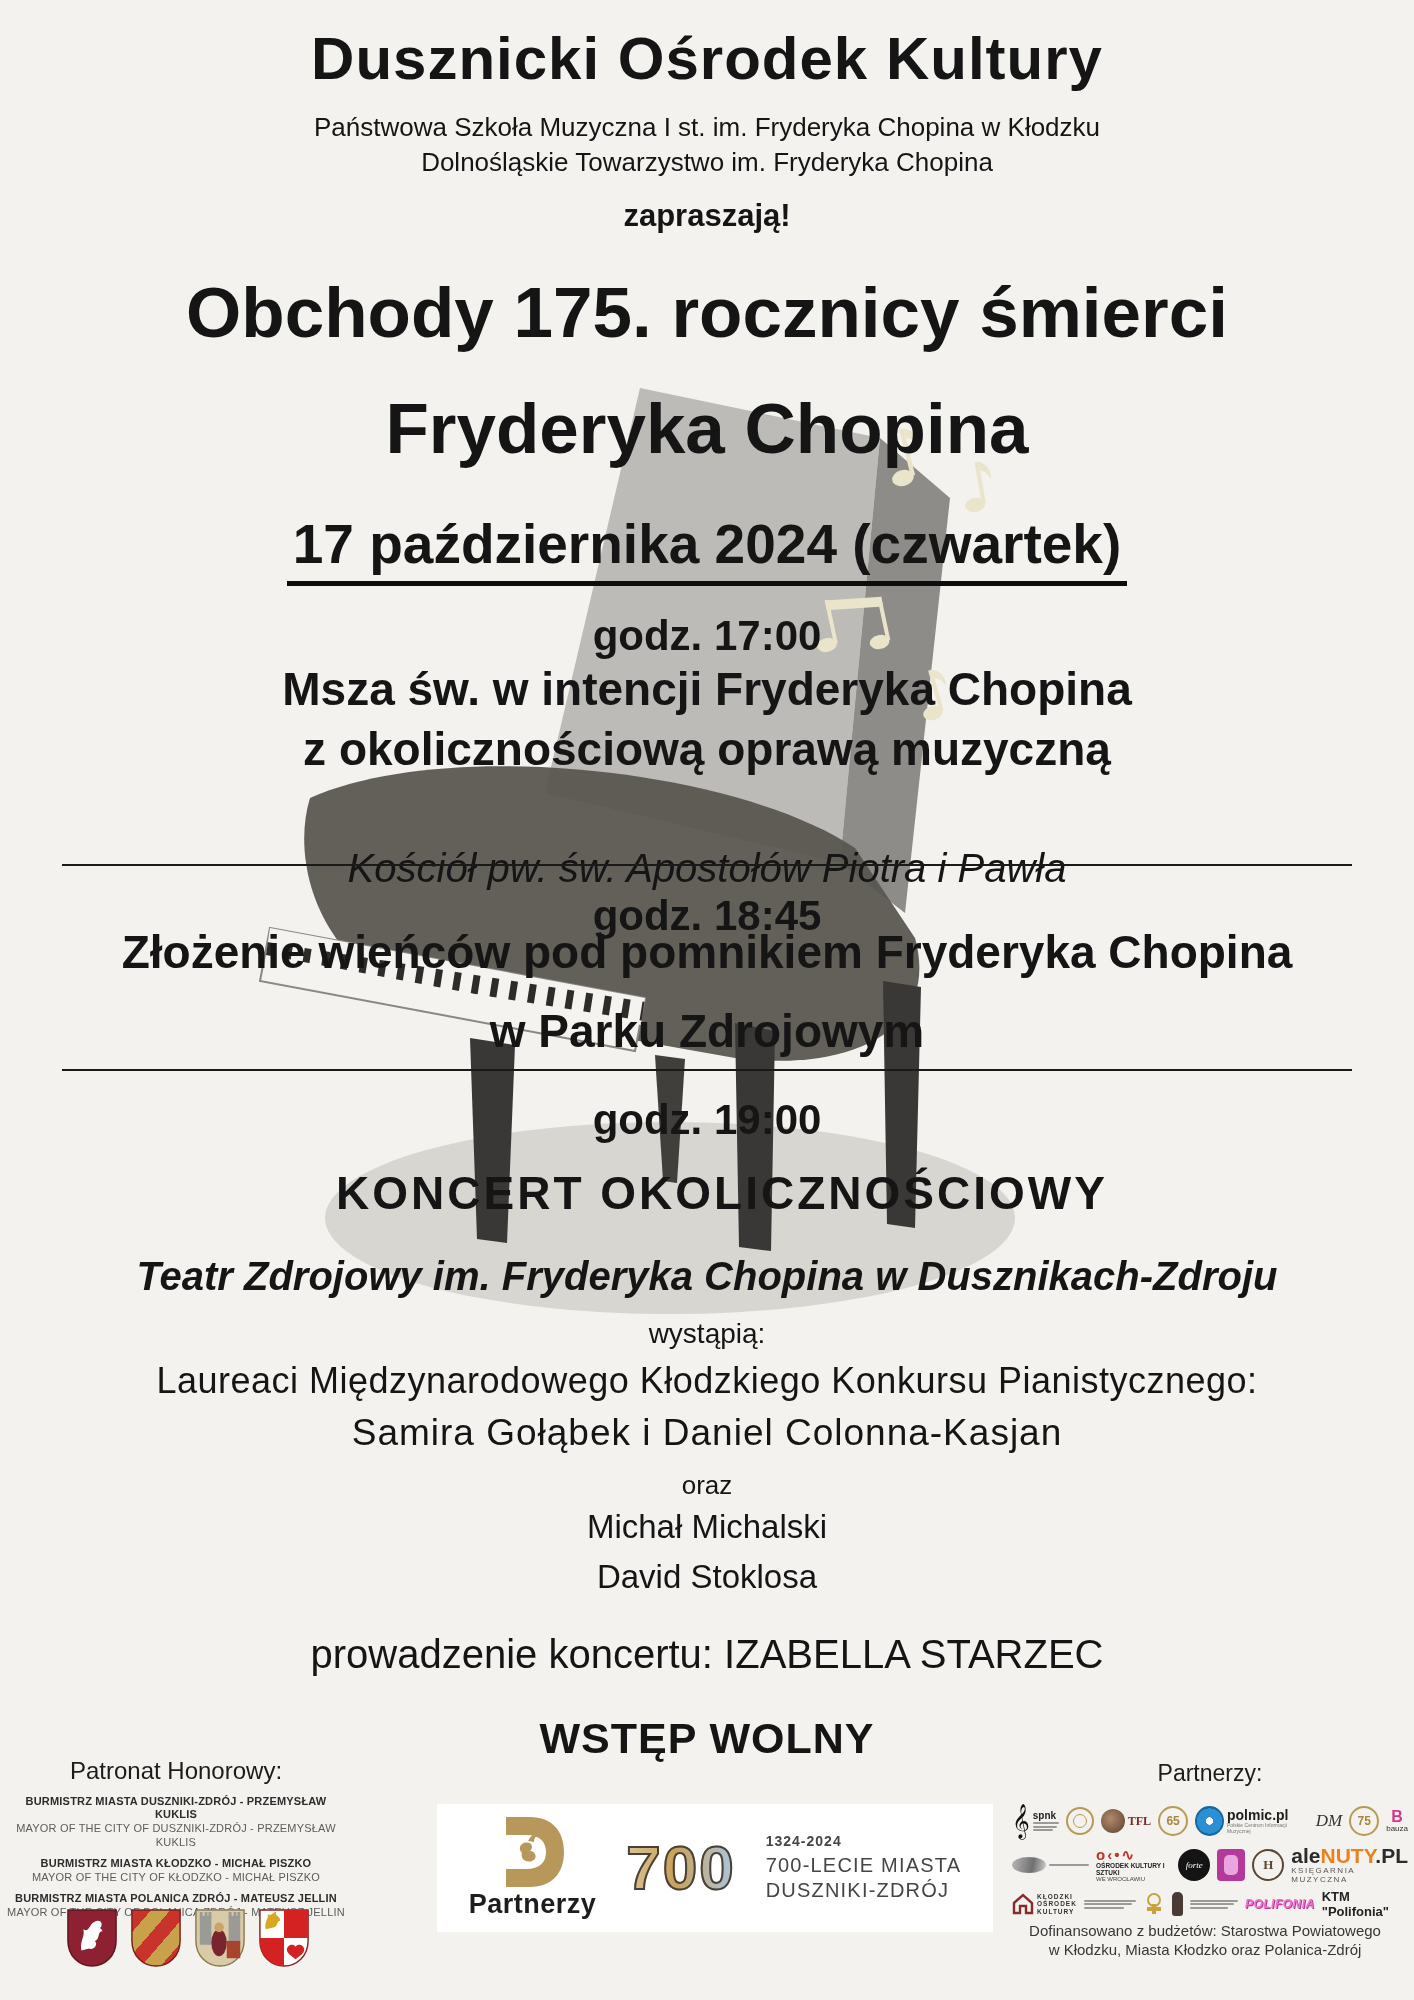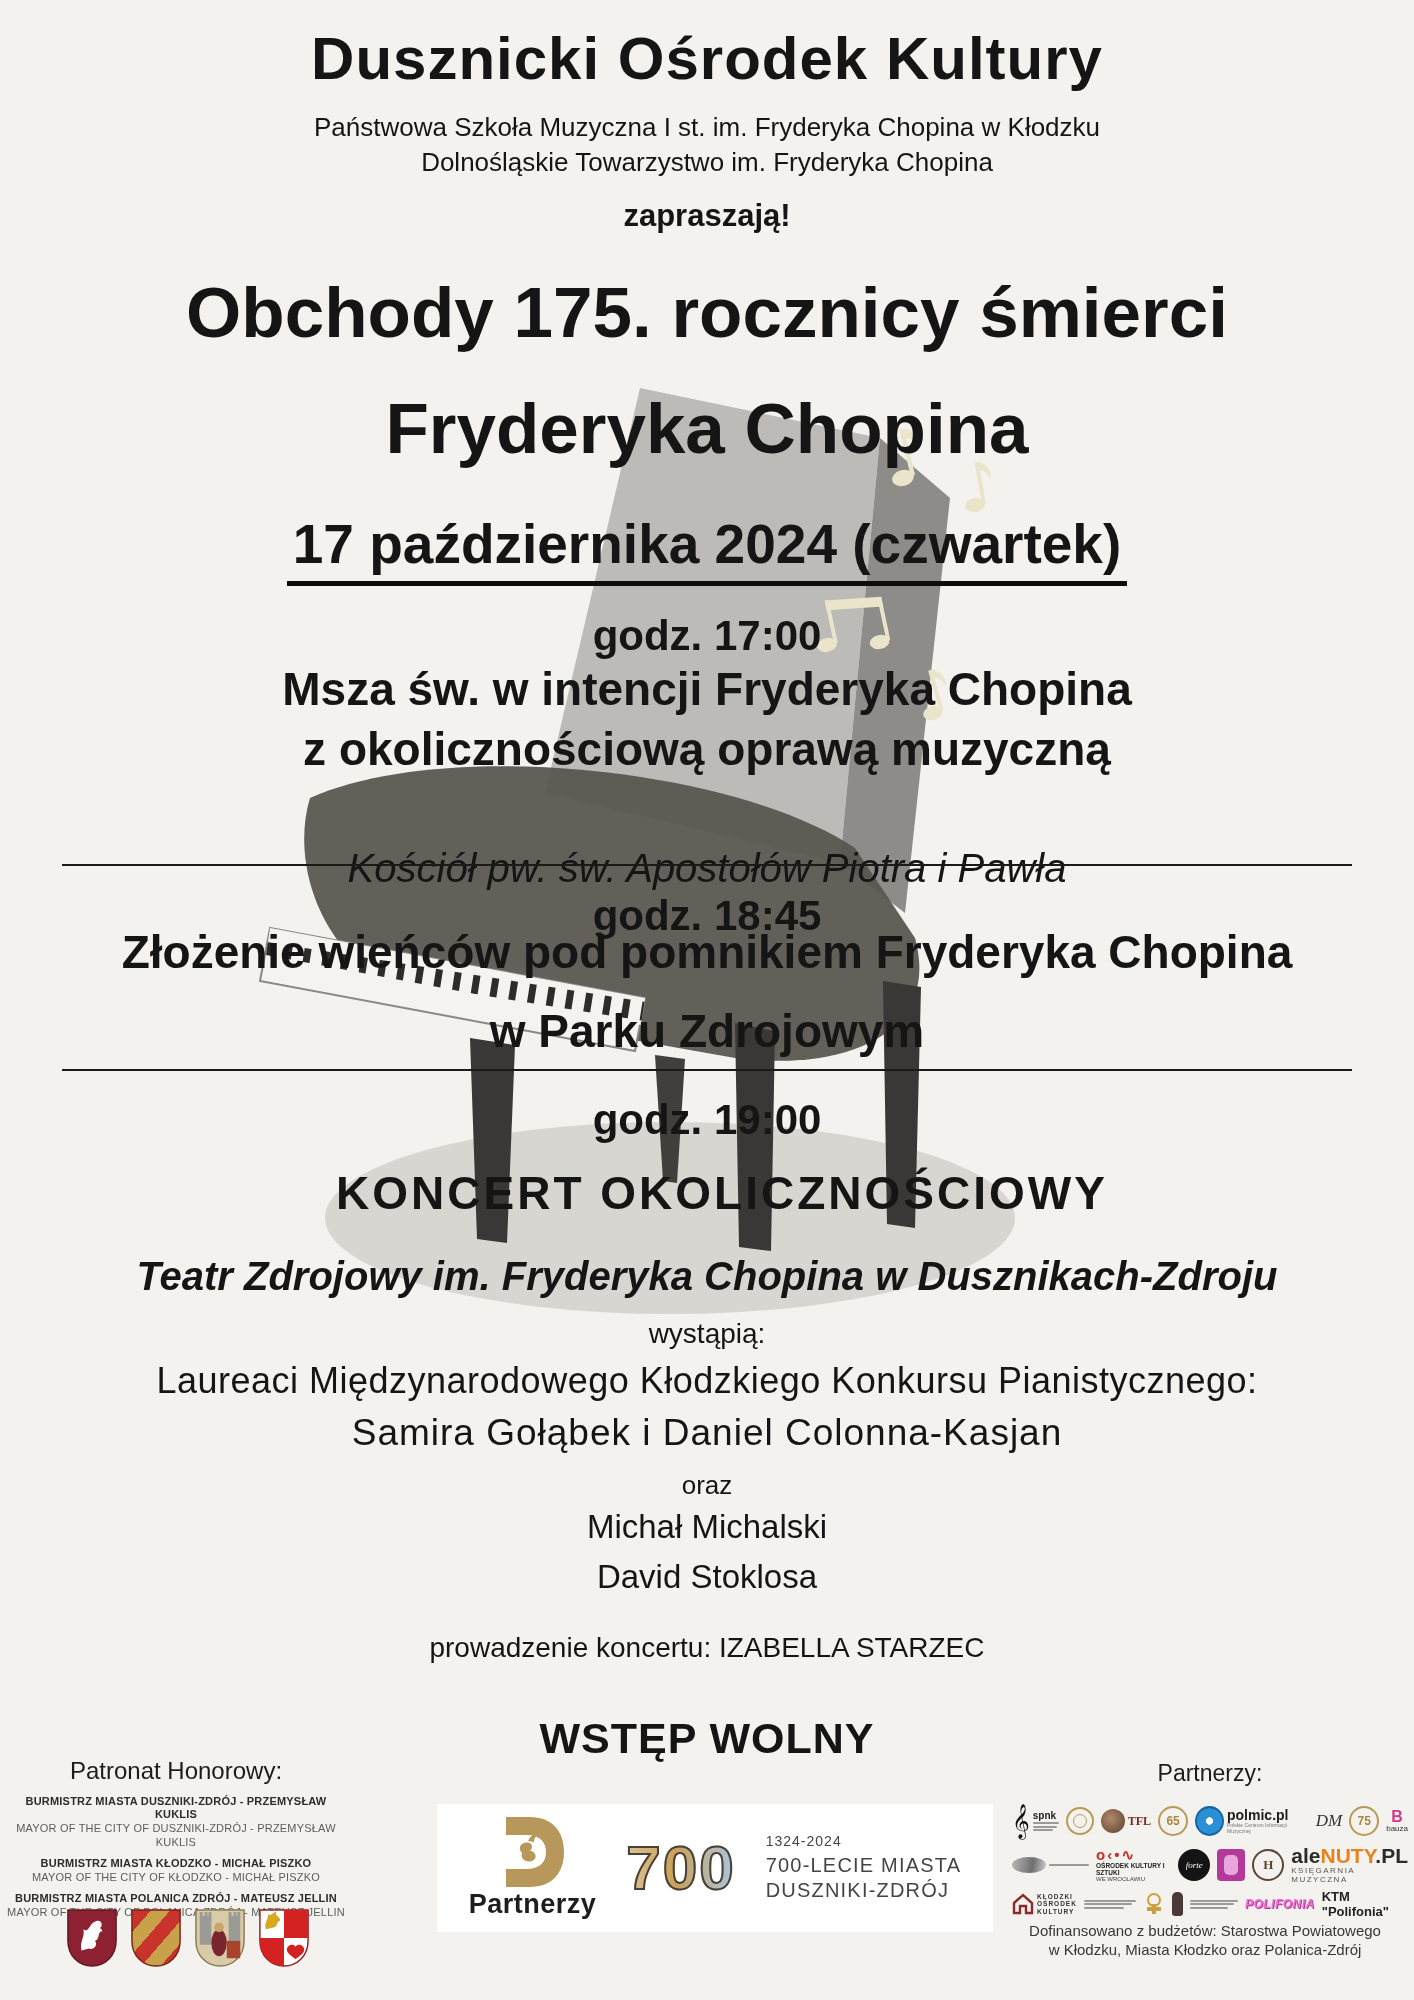--- a/index.html
+++ b/index.html
@@ -27,42 +27,42 @@
   .rule2      {top:1069px;}
   .godz3      {top:1096px; font-size:42px; font-weight:bold;}
   .ev3a       {top:1166px; font-size:46px; font-weight:bold; letter-spacing:3px;padding-left:30px;}
   .venue3     {top:1254px; font-size:40px; font-style:italic; font-weight:bold;}
   .wystapia   {top:1318px; font-size:28px;}
   .laureaci   {top:1360px; font-size:36px; letter-spacing:0.5px;}
   .samira     {top:1412px; font-size:37px; letter-spacing:1px;}
   .oraz       {top:1470px; font-size:26px;}
   .perf1      {top:1508px; font-size:33px;}
   .perf2      {top:1558px; font-size:33px;}
-  .host       {top:1632px; font-size:28px;}
+  .host       {top:1632px; font-size:40px;}
   .wstep      {top:1714px; font-size:43px; font-weight:bold; letter-spacing:1px;}
 
   
   .patronat-h {position:absolute;left:16px;top:1757px;width:320px;text-align:center;font-size:24px;color:#1c1c1c;}
   .patron-list{position:absolute;left:6px;top:1795px;width:340px;text-align:center;}
   .p-entry{margin-bottom:8px;}
   .p-pl{font-size:11px;font-weight:bold;color:#2c2c2c;letter-spacing:.2px;line-height:13px;}
   .p-en{font-size:11px;color:#5c5c5c;letter-spacing:.2px;line-height:14px;}
   .shields{position:absolute;left:66px;top:1908px;display:flex;gap:12px;}
 
   
   .jubilee-box{position:absolute;left:437px;top:1804px;width:556px;height:128px;background:#ffffff;
                display:flex;align-items:center;justify-content:center;gap:30px;}
   .dlogo{display:flex;flex-direction:column;align-items:center;gap:2px;}
   .dlogo-text{font-size:27px;font-weight:bold;color:#1d1d1d;letter-spacing:.5px;}
   .seven00{font-size:62px;font-weight:bold;line-height:62px;
            background:linear-gradient(90deg,#d9c294 0%,#c9a25a 45%,#a9c6e4 100%);
            -webkit-background-clip:text;background-clip:text;color:transparent;
            -webkit-text-stroke:2px #4a4038;letter-spacing:2px;}
   .jub-text{display:flex;flex-direction:column;align-items:flex-start;color:#454545;}
-  .jub-years{font-size:14px;font-weight:normal;letter-spacing:1px;margin-bottom:4px;}
+  .jub-years{font-size:14px;font-weight:bold;letter-spacing:1px;margin-bottom:4px;}
   .jub-l1,.jub-l2{font-size:20px;letter-spacing:1.2px;line-height:25px;}
 
   
   .partners-h{position:absolute;left:1040px;top:1760px;width:340px;text-align:center;font-size:23px;color:#1c1c1c;}
   .logo-row{position:absolute;left:1012px;width:396px;display:flex;align-items:center;justify-content:center;gap:7px;}
   .row1{top:1800px;height:42px;}
   .row2{top:1845px;height:40px;}
   .row3{top:1887px;height:34px;}
   .funding{position:absolute;left:1000px;top:1921px;width:410px;text-align:center;
            font-size:15px;color:#373737;line-height:19px;}

